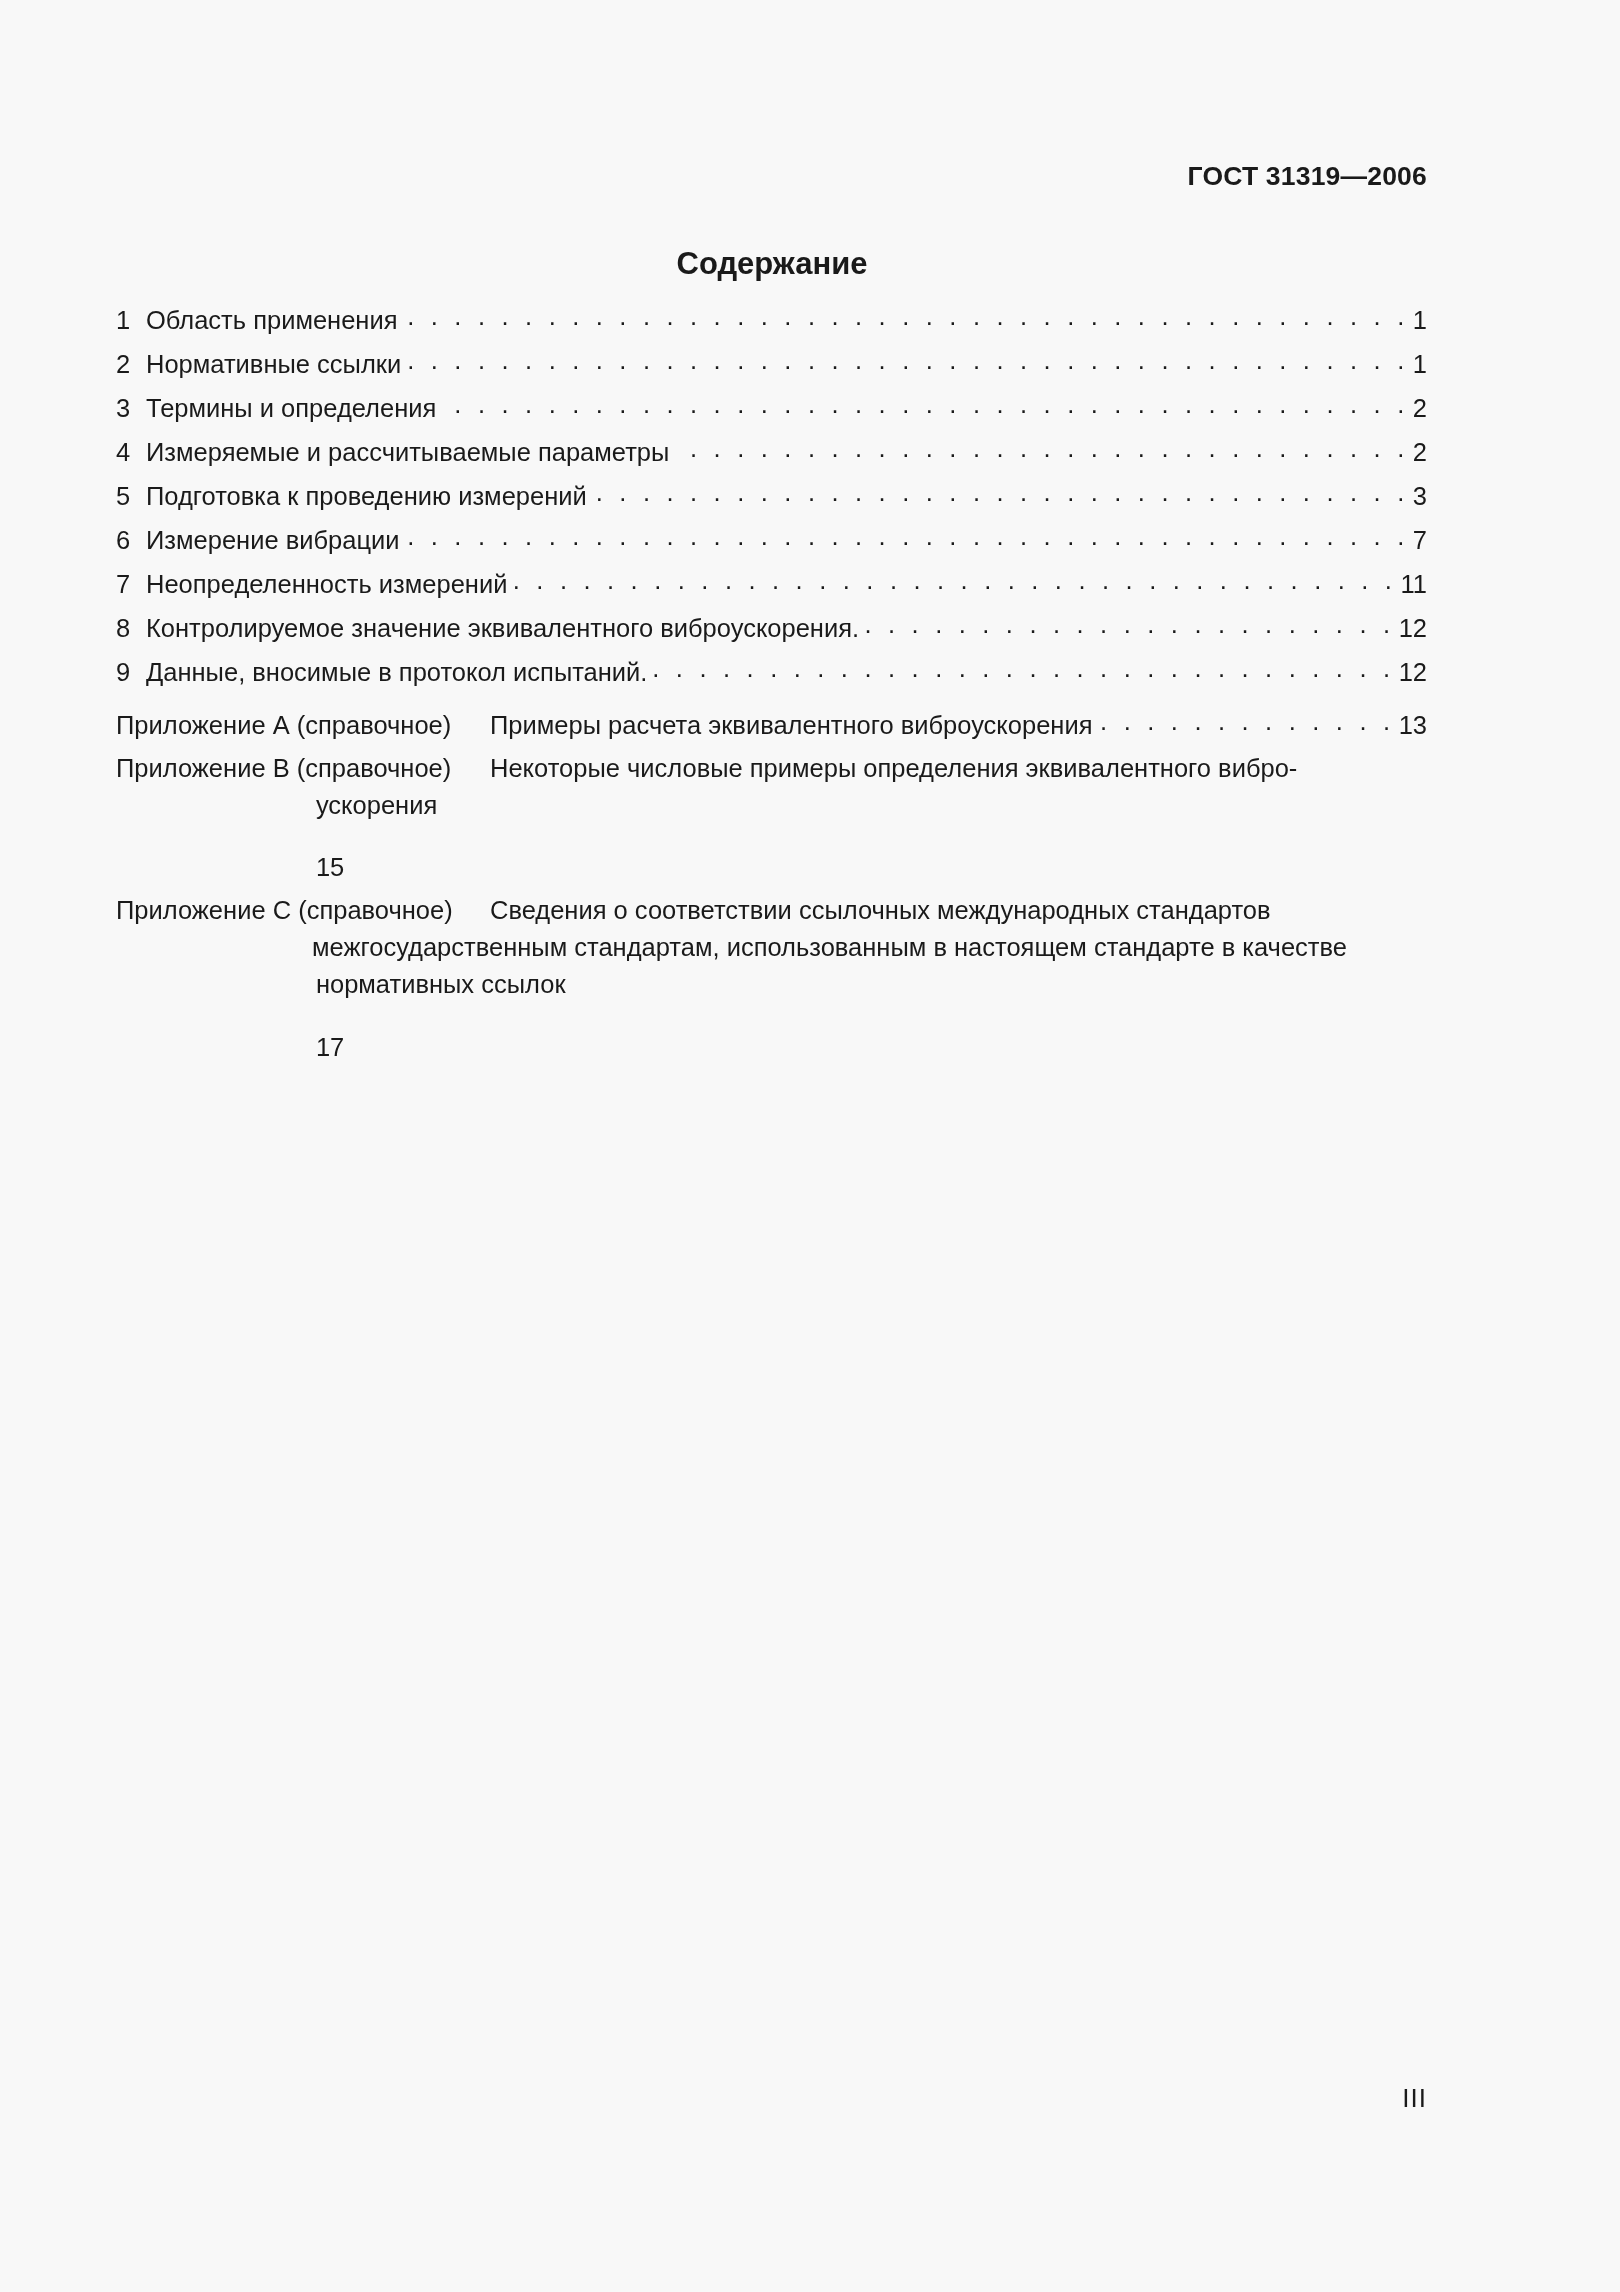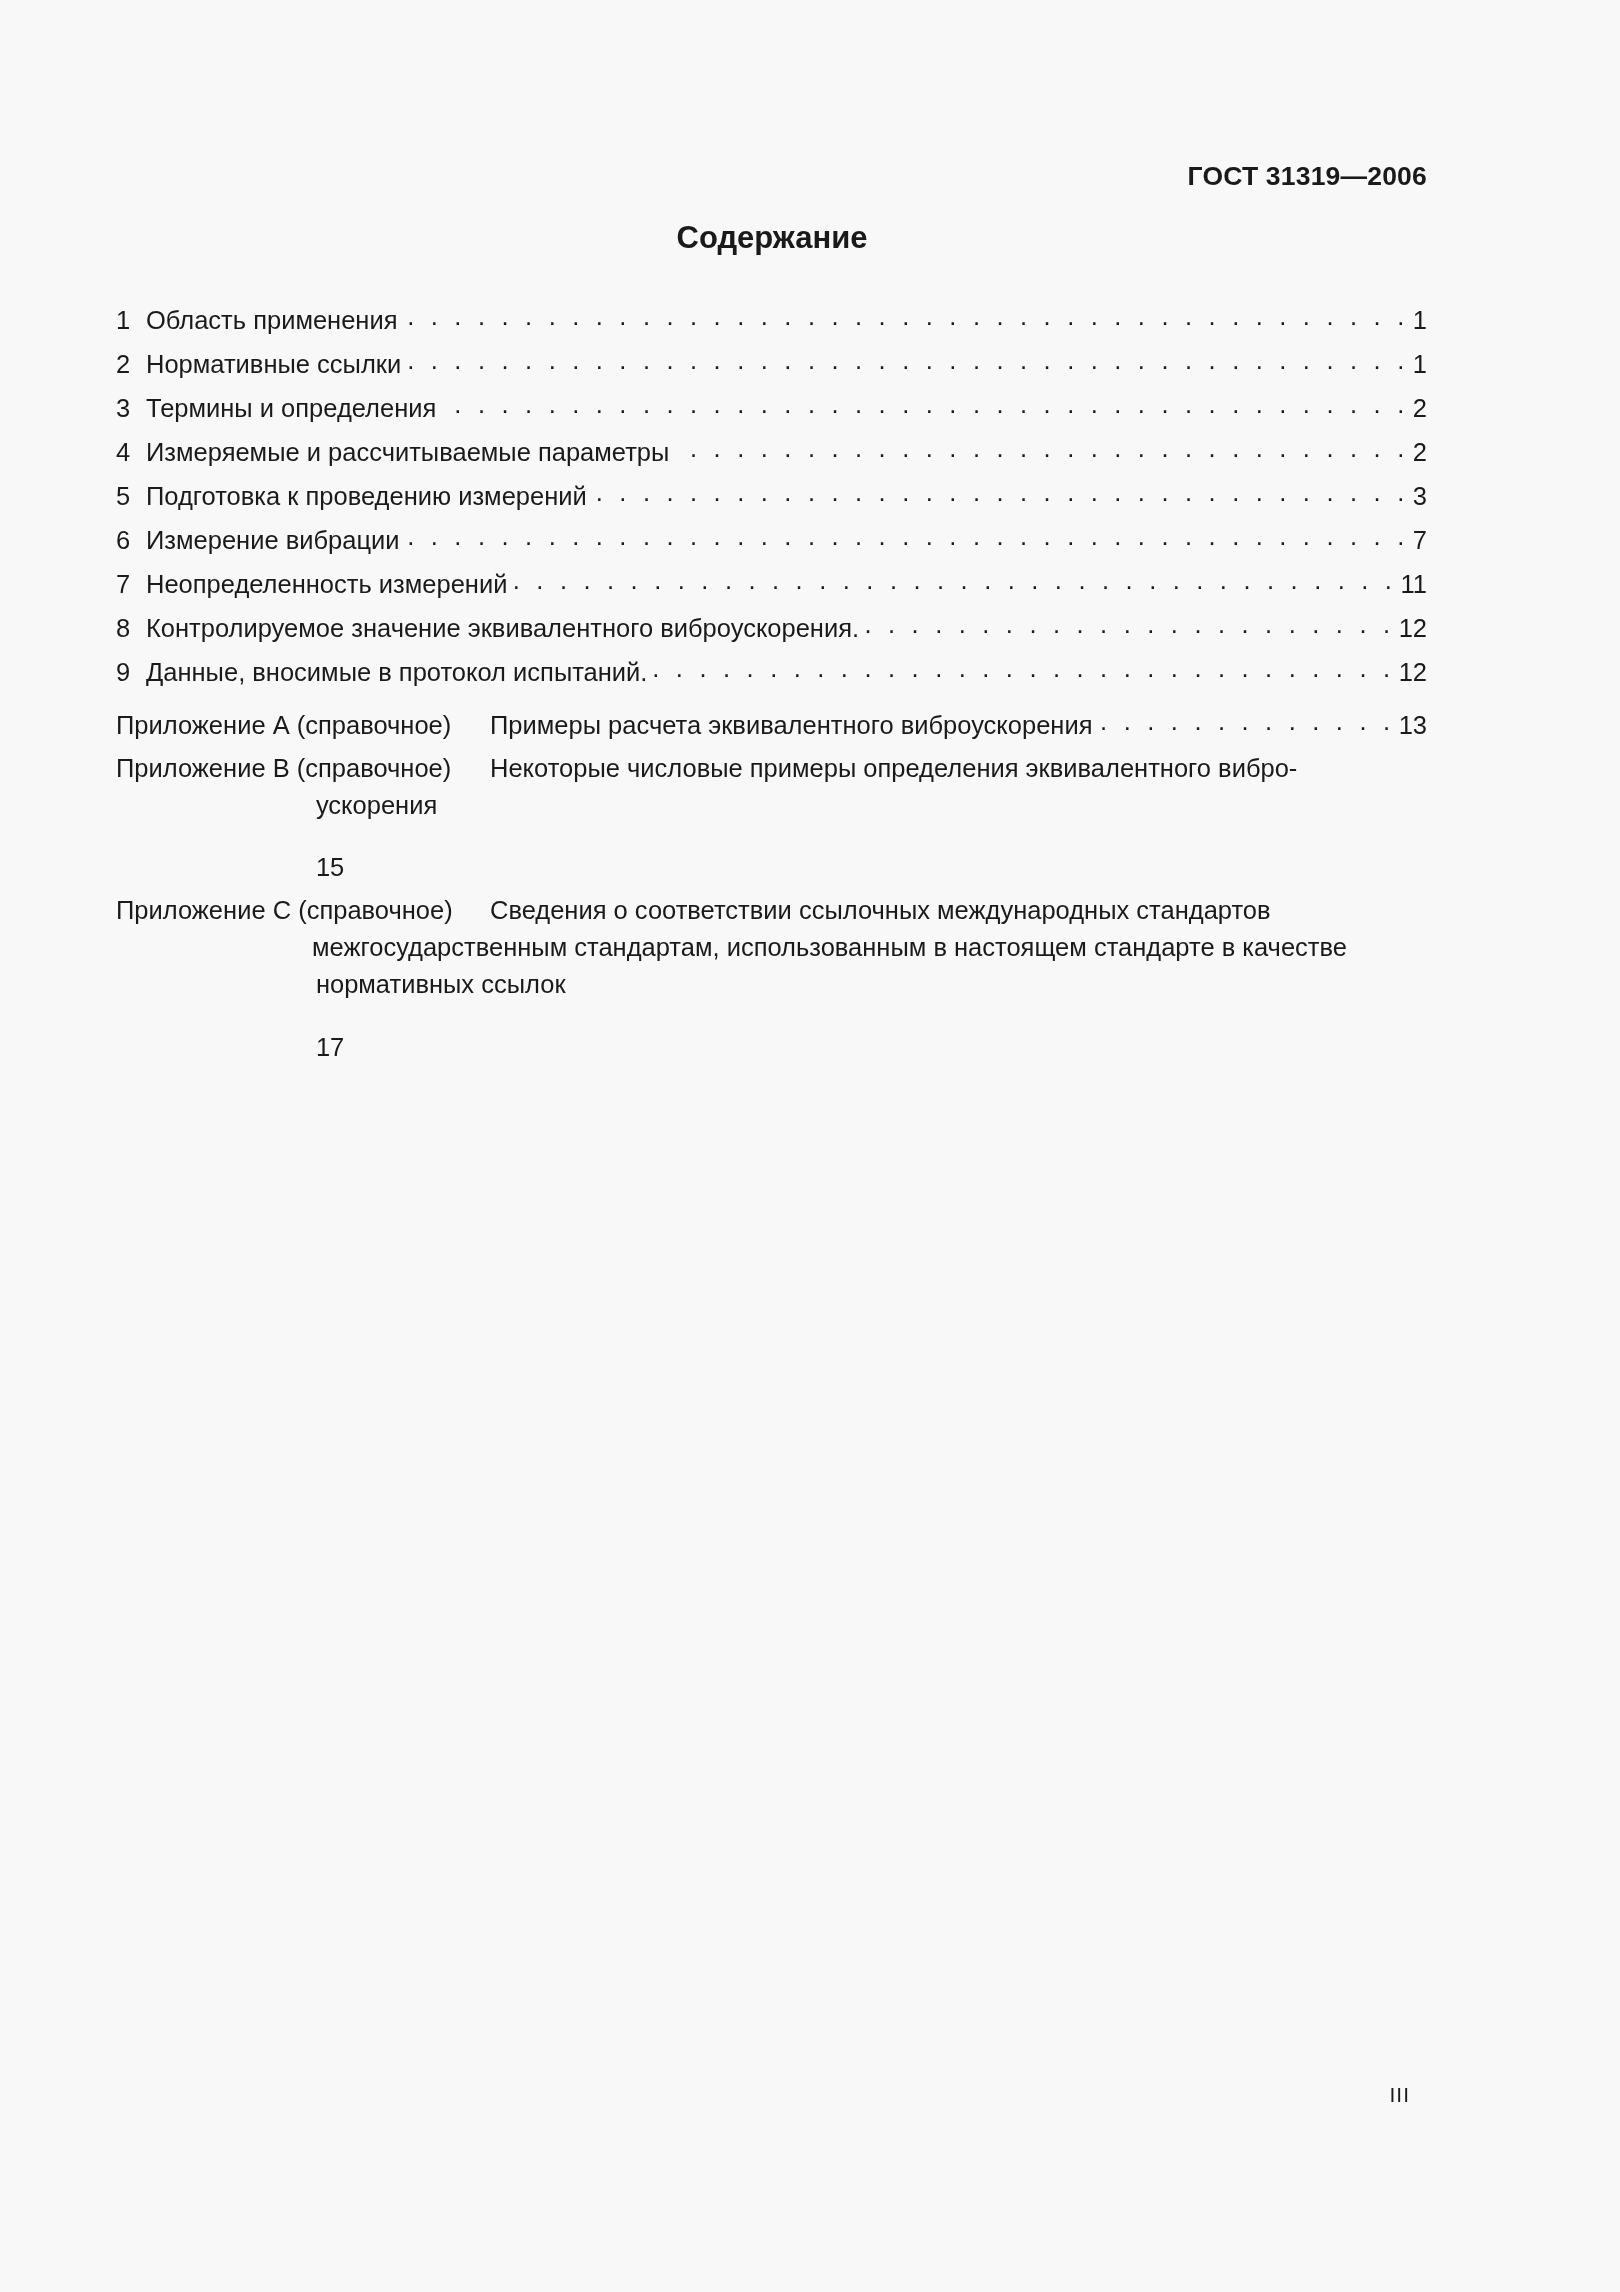--- a/index.html
+++ b/index.html
@@ -18,21 +18,21 @@
     .header-code {
       position: absolute;
       top: 161px;
       right: 193px;
       font-size: 26.5px;
       font-weight: bold;
       letter-spacing: 0.2px;
     }
     .toc-title {
       position: absolute;
-      top: 220px;
+      top: 246px;
       left: 0;
       width: 1544px;
       text-align: center;
       font-size: 31px;
       font-weight: bold;
     }
     .toc {
       position: absolute;
       top: 298px;
       left: 116px;
@@ -91,22 +91,22 @@
     .app-cont {
       padding-left: 196px;
       flex-direction: column;
     }
     .app-block + .app-block {
       margin-top: 5.9px;
     }
     .page-num {
       position: absolute;
       top: 2083px;
-      right: 210px;
-      font-size: 21px;
+      right: 193px;
+      font-size: 26px;
       letter-spacing: 1px;
     }
   </style>
 </head>
 <body>
 
 <div class="header-code">ГОСТ 31319—2006</div>
 
 <div class="toc-title">Содержание</div>
 

